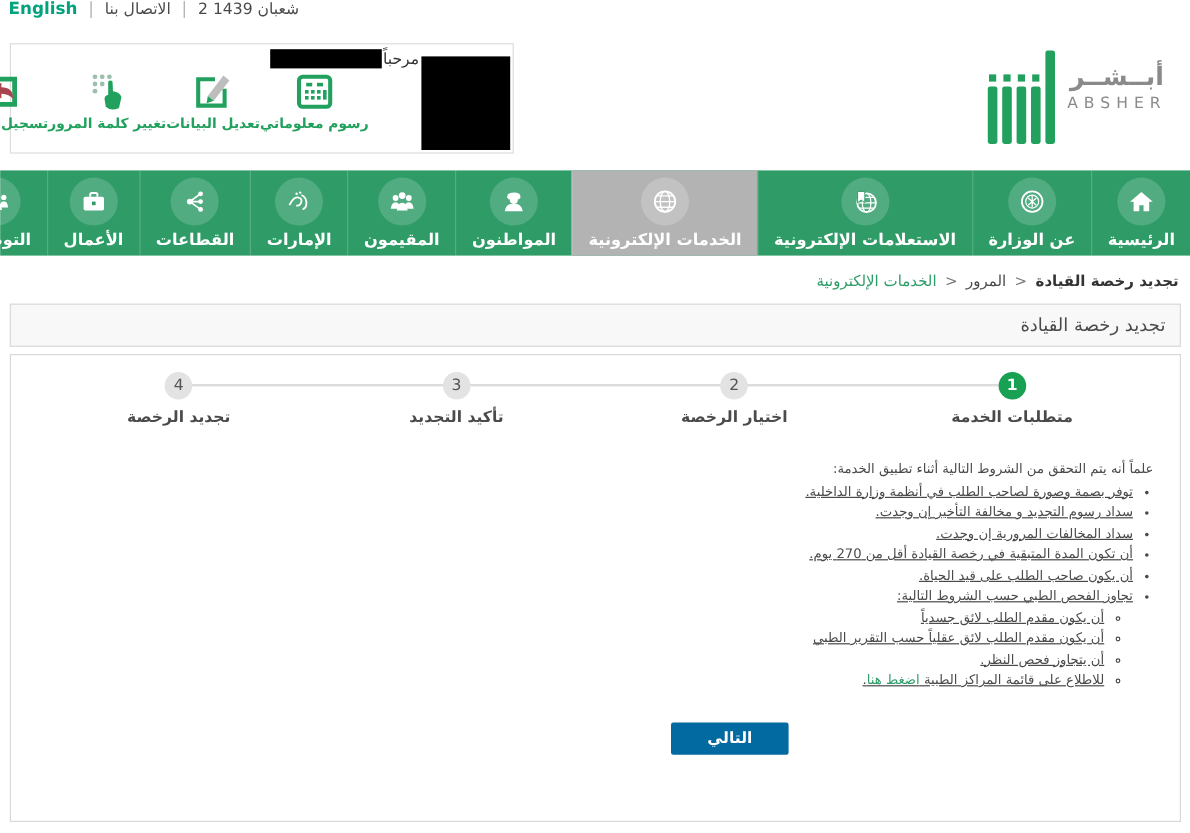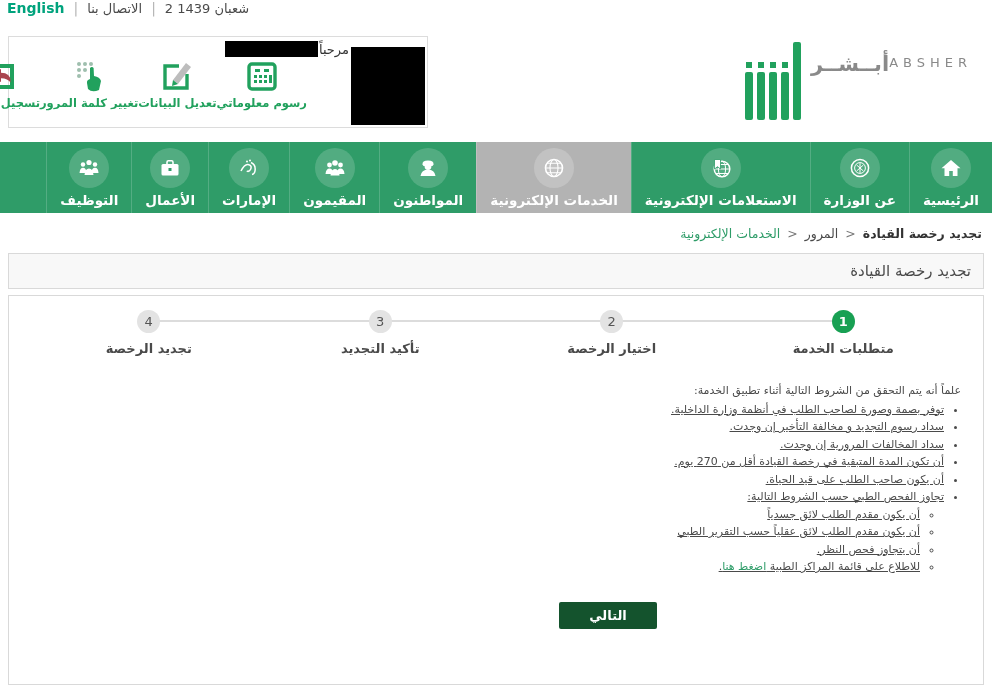--- a/index.html
+++ b/index.html
@@ -23,21 +23,21 @@
   .actions { position:absolute; top:22px; right:120px; left:8px; display:flex; direction:rtl; justify-content:space-between; }
   .action { display:flex; flex-direction:column; align-items:center; gap:3px; background:none; border:none; cursor:pointer; font-family:inherit; }
   .action .lbl { font-size:11.5px; font-weight:bold; color:#21A15D; white-space:nowrap; }
   
   .logo { position:absolute; right:12px; top:4px; display:flex; direction:ltr; gap:10px; align-items:flex-start; }
   .logo-mark { display:flex; direction:ltr; align-items:flex-end; gap:4px; height:80px; }
   .bar-col { display:flex; flex-direction:column; align-items:center; gap:4px; }
   .bar-dot { width:6px; height:6px; background:#21A15D; }
   .bar { width:8px; height:48px; background:#21A15D; border-radius:2px; }
   .bar.tall { height:78px; }
-  .logo-text { display:flex; flex-direction:row; padding-top:12px; }
+  .logo-text { display:flex; flex-direction:column; align-items:center; padding-top:12px; }
   .logo-ar { font-size:21px; color:#8a8a8a; font-weight:bold; letter-spacing:1px; }
   .logo-en { font-size:13px; color:#8a8a8a; letter-spacing:5px; margin-top:3px; }
   
   .nav { height:71px; margin-top:8px; background:#2F9C68; display:flex; direction:rtl; align-items:stretch; }
   .nav-item { display:flex; flex-direction:column; align-items:center; justify-content:center; gap:4px; padding:0 13px; cursor:pointer; border-left:1px solid rgba(255,255,255,.18); }
   .nav-item.selected { background:#B3B3B3; }
   .nav-circle { width:40px; height:40px; border-radius:50%; background:rgba(255,255,255,.17); display:flex; align-items:center; justify-content:center; }
   .nav-item.selected .nav-circle { background:#C2C2C2; }
   .nav-label { color:#fff; font-size:13.5px; font-weight:bold; white-space:nowrap; }
   
@@ -54,21 +54,21 @@
   .steps::before { content:""; position:absolute; top:10px; right:116px; left:116px; height:2px; background:#dcdcdc; }
   .step { flex:1; display:flex; flex-direction:column; align-items:center; position:relative; }
   .step-circle { position:relative; z-index:1; width:23px; height:23px; border-radius:50%; background:#E3E3E3; color:#555; font-size:13px; display:flex; align-items:center; justify-content:center; }
   .step.active .step-circle { background:#18A053; color:#fff; font-weight:bold; }
   .step-label { margin-top:8px; font-size:13px; font-weight:bold; color:#4a4a4a; white-space:nowrap; }
   .body-text { width:706px; margin:26px 22px 0 auto; direction:rtl; text-align:right; font-size:11px; line-height:17.5px; color:#4a4a4a; }
   .body-text ul.main-list { list-style:disc; padding-right:17px; margin-top:1px;text-decoration:underline; }
   .body-text ul.sub-list { list-style:circle; padding-right:24px; }
   .green-link { color:#2E9C68; cursor:pointer; text-decoration:none; }
   .next-row { text-align:center; margin-top:26px; }
-  .next-button { background:#14532d; color:#fff; border:none; border-radius:2px; padding:6px 30px; font-size:13px; font-weight:bold; font-family:inherit; cursor:pointer; }
+  .next-button { background:#0369a1; color:#fff; border:none; border-radius:2px; padding:6px 30px; font-size:13px; font-weight:bold; font-family:inherit; cursor:pointer; }
   svg { display:block; }
 </style>
 </head>
 <body>
 
 <div class="topbar">
   <a class="lang">English</a>
   <span class="tsep">|</span>
   <span class="contact">الاتصال بنا</span>
   <span class="tsep">|</span>
@@ -244,20 +244,32 @@
     <span class="nav-circle">
       <svg width="22" height="22" viewBox="0 0 22 22">
         <path d="M3 14 q3.5-7 7-6.5 q4.5 0.8 2.5 5 q-1.3 2.6-3.8 1.6 M13 5.5 q5 2 4 8.5 q-0.5 3-3 3.5" fill="none" stroke="#fff" stroke-width="1.5"></path>
         <circle cx="9" cy="4.5" r="1" fill="#fff"></circle>
           <circle cx="12" cy="3.5" r="1" fill="#fff"></circle>
       </svg>
     </span>
     <span class="nav-label">الإمارات</span>
   </div>
 
+  <div class="nav-item">
+    <span class="nav-circle">
+      <svg width="22" height="22" viewBox="0 0 22 22">
+        <path d="M7 11 L16 4.5 M7 11 L16 11 M7 11 L16 17.5" stroke="#fff" stroke-width="1.4"></path>
+        <circle cx="7" cy="11" r="2.4" fill="#fff"></circle>
+        <circle cx="16" cy="4.5" r="2" fill="#fff"></circle>
+          <circle cx="16" cy="11" r="2" fill="#fff"></circle>
+          <circle cx="16" cy="17.5" r="2" fill="#fff"></circle>
+      </svg>
+    </span>
+    <span class="nav-label">القطاعات</span>
+  </div>
 
   <div class="nav-item">
     <span class="nav-circle">
       <svg width="22" height="22" viewBox="0 0 22 22">
         <path d="M8 7 V5.2 Q8 3.8 9.4 3.8 H12.6 Q14 3.8 14 5.2 V7" fill="none" stroke="#fff" stroke-width="1.6"></path>
         <rect x="2.5" y="7" width="17" height="11.5" rx="1.5" fill="#fff"></rect>
         <rect x="9.5" y="11" width="3" height="3" fill="#2F9C68"></rect>
       </svg>
     </span>
     <span class="nav-label">الأعمال</span>

